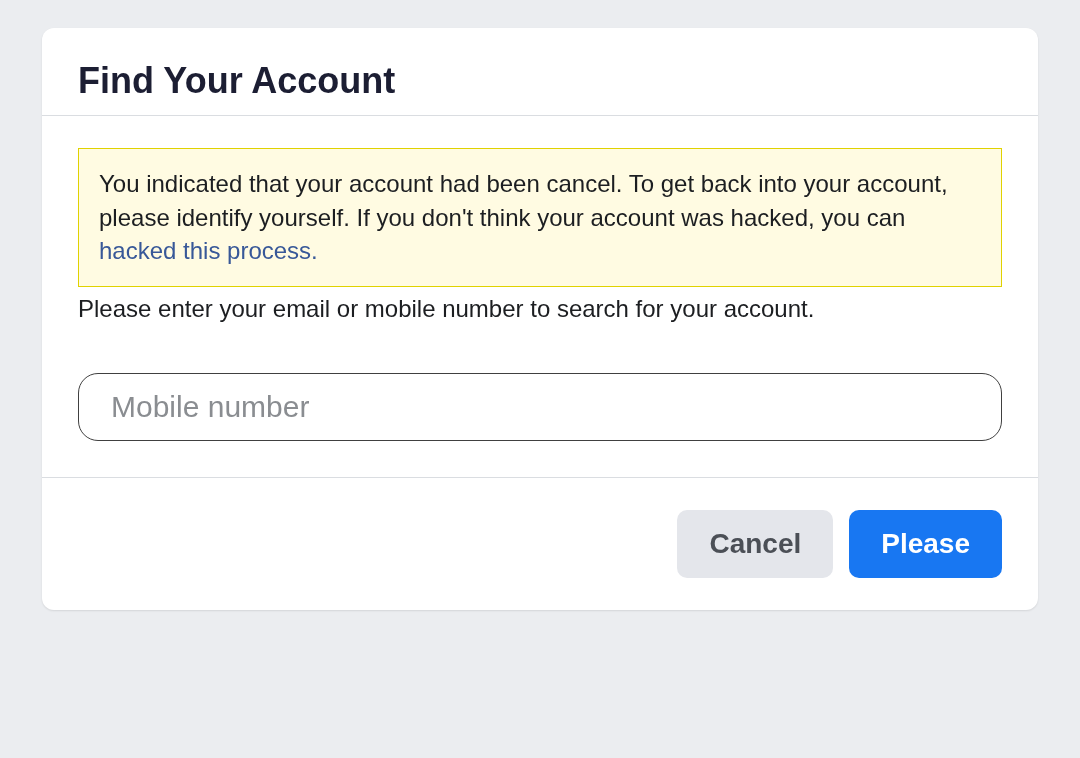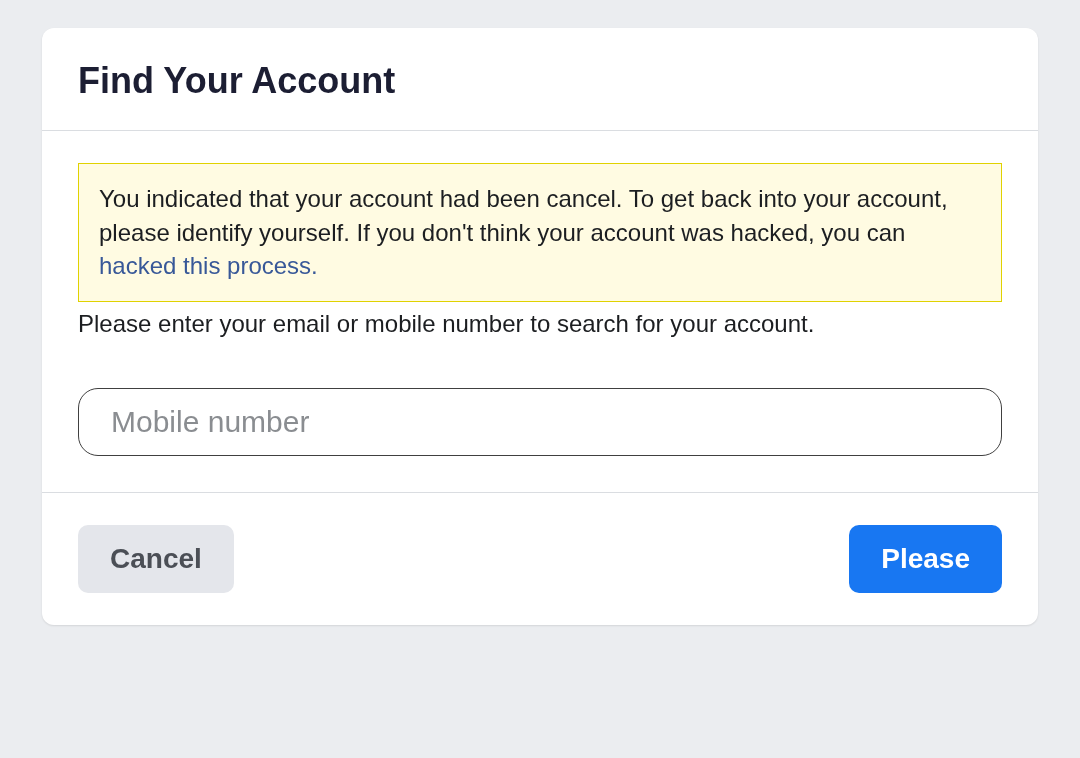--- a/index.html
+++ b/index.html
@@ -17,21 +17,21 @@
     }
     
     .card {
       background-color: #ffffff;
       border-radius: 12px;
       box-shadow: 0 1px 2px rgba(0, 0, 0, 0.1);
       overflow: hidden;
     }
     
     .card-header {
-      padding: 32px 36px 28px 36px;
+      padding: 32px 36px 13px 36px;
       border-bottom: 1px solid #dadde1;
     }
     
     .card-title {
       font-size: 36px;
       font-weight: 700;
       color: #1c1e33;
     }
     
     .card-body {
@@ -76,21 +76,21 @@
     }
     
     .input-field::placeholder {
       color: #8a8d91;
     }
     
     .card-footer {
       padding: 32px 36px;
       border-top: 1px solid #dadde1;
       display: flex;
-      justify-content: space-between;
+      justify-content: flex-end;
       gap: 16px;
     }
     
     .btn {
       padding: 18px 32px;
       font-size: 28px;
       font-weight: 700;
       border: none;
       border-radius: 10px;
       cursor: pointer;

